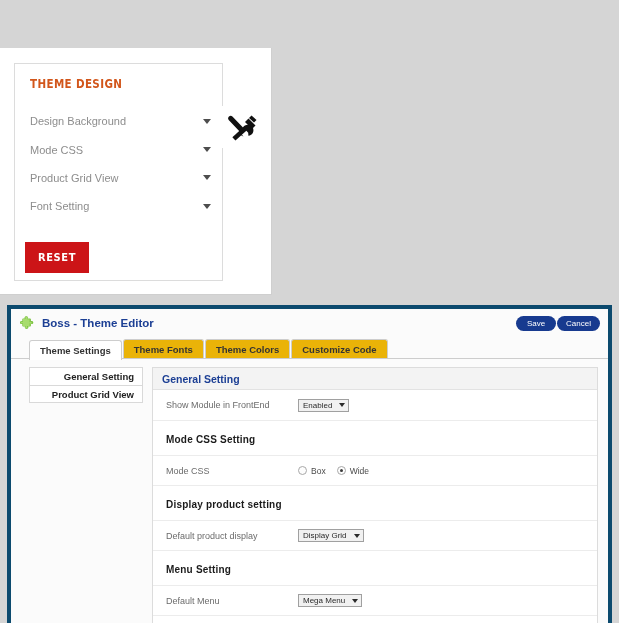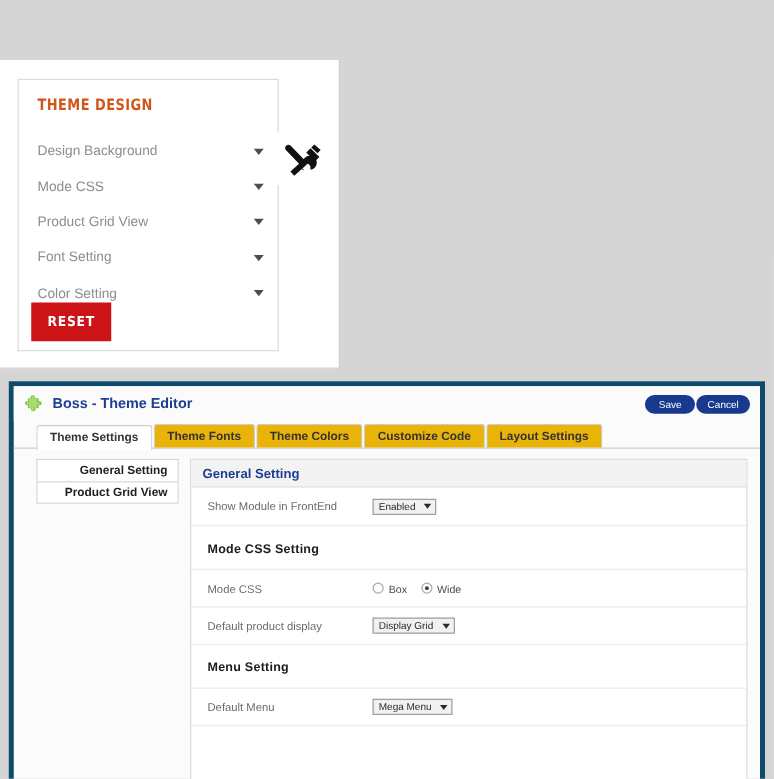--- a/index.html
+++ b/index.html
@@ -284,24 +284,20 @@
         <div class="accordion-row">
           <span class="accordion-label">Mode CSS</span>
           <span class="caret-down"></span>
         </div>
         <div class="accordion-row">
           <span class="accordion-label">Product Grid View</span>
           <span class="caret-down"></span>
         </div>
         <div class="accordion-row">
           <span class="accordion-label">Font Setting</span>
-          <span class="caret-down"></span>
-        </div>
-        <div class="accordion-row">
-          <span class="accordion-label">Color Setting</span>
           <span class="caret-down"></span>
         </div>
       </div>
 
       <button id="reset-button">RESET</button>
     </div>
 
     <div id="tools-icon">
       <svg width="34" height="32" viewBox="0 0 34 32" aria-hidden="true">
 
@@ -328,21 +324,20 @@
         <button class="pill-btn">Save</button>
         <button class="pill-btn">Cancel</button>
       </span>
     </div>
 
     <div id="tabs-bar">
       <div class="tab active">Theme Settings</div>
       <div class="tab">Theme Fonts</div>
       <div class="tab">Theme Colors</div>
       <div class="tab">Customize Code</div>
-      <div class="tab">Layout Settings</div>
     </div>
 
     <div id="editor-body">
 
       <div id="side-menu">
         <div class="side-item">General Setting</div>
         <div class="side-item">Product Grid View</div>
       </div>
 
       <div id="content-panel">
@@ -370,20 +365,21 @@
                 <span class="radio-label">Box</span>
               </span>
               <span class="radio-opt">
                 <span class="radio-dot checked"></span>
                 <span class="radio-label">Wide</span>
               </span>
             </span>
           </span>
         </div>
 
+        <div class="section-heading">Display product setting</div>
         <div class="field-row">
           <span class="field-label">Default product display</span>
           <span class="field-control">
             <span class="mini-select">
               <span class="sel-text">Display Grid</span>
               <span class="sel-caret"></span>
             </span>
           </span>
         </div>
 

